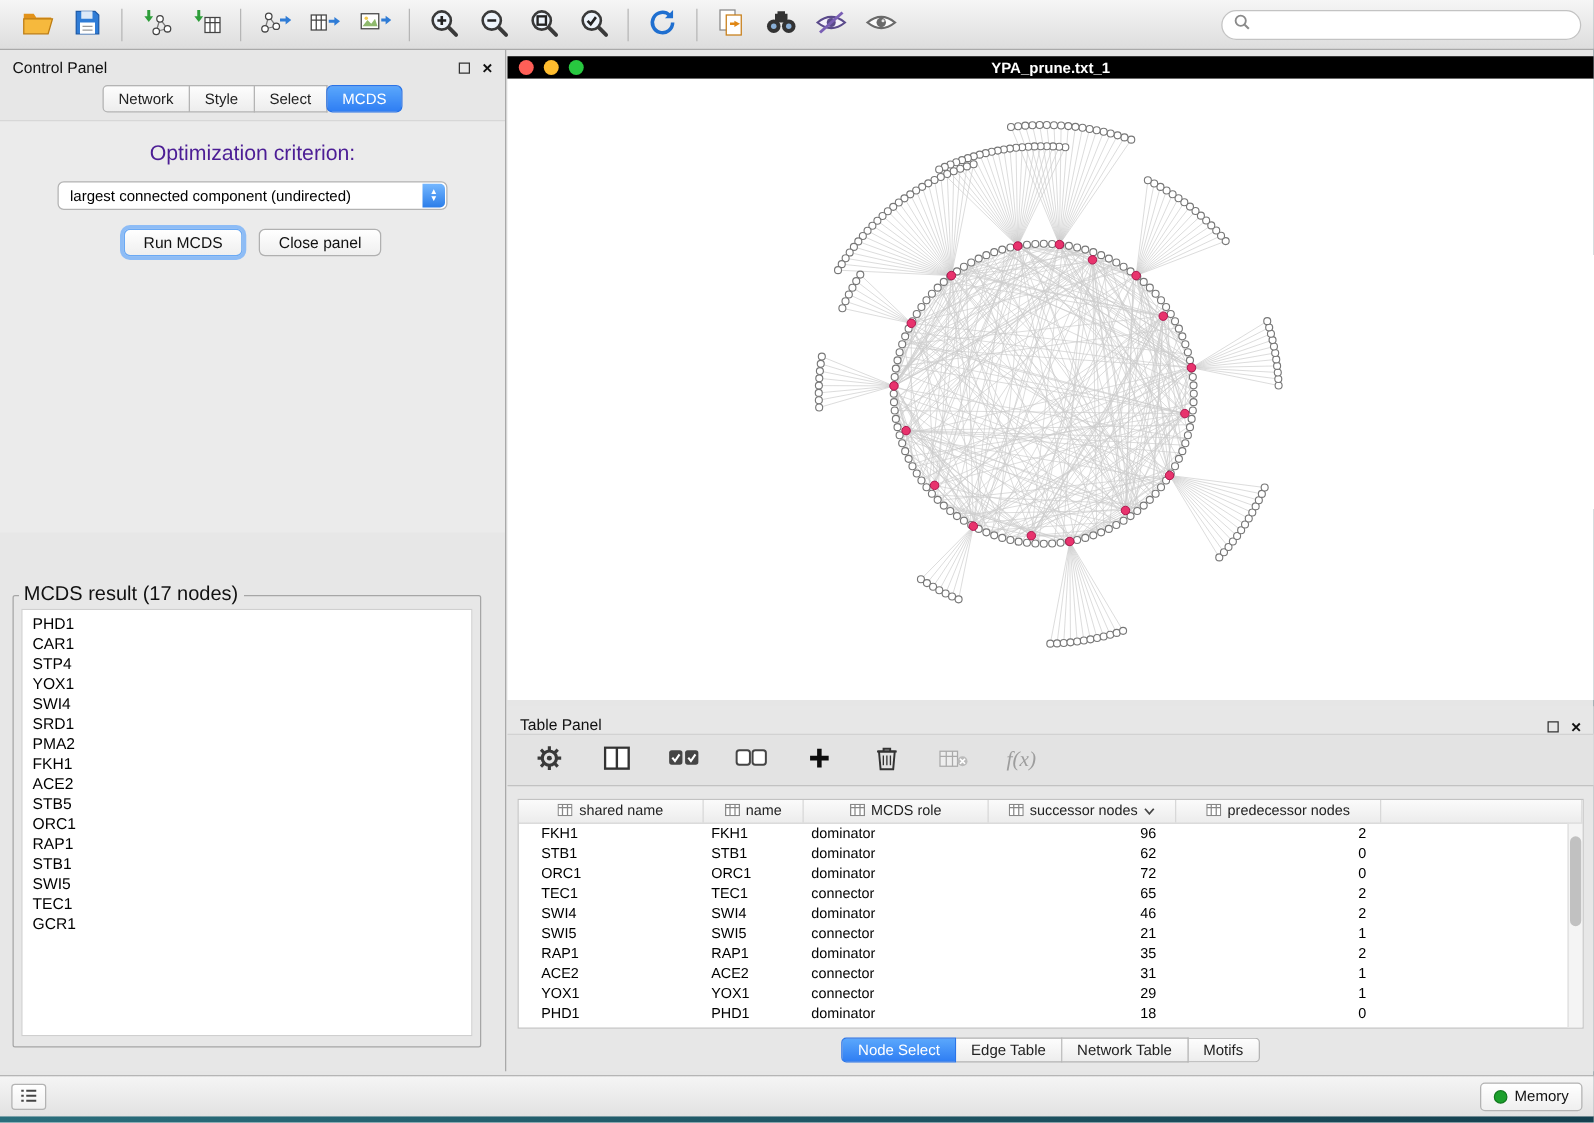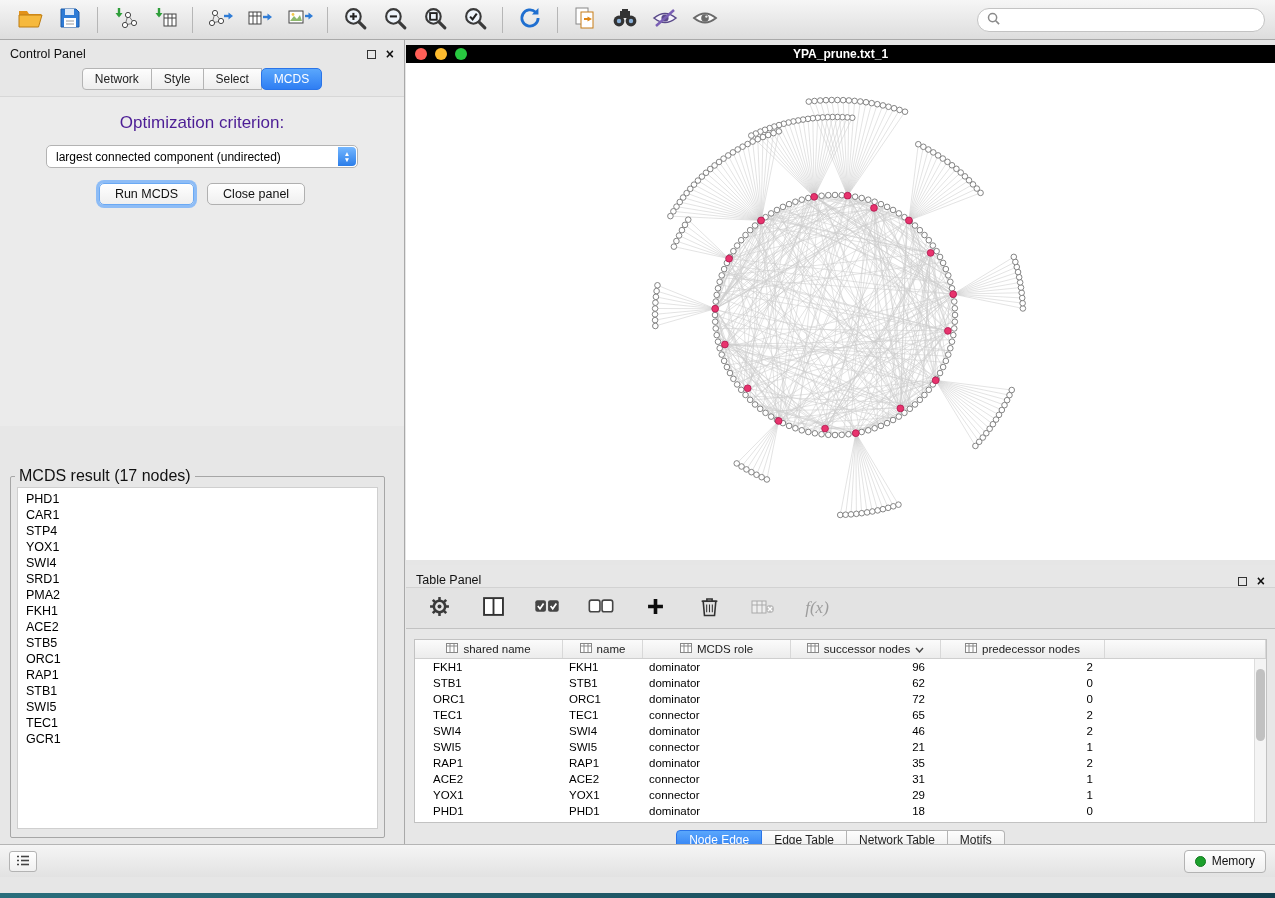--- a/index.html
+++ b/index.html
@@ -92,21 +92,21 @@
     border-left:1px solid #ddd; }
   .tp-thumb { position:absolute; top:10px; left:1px; width:9px; height:72px; background:#c1c1c1; border-radius:5px; }
   .tp-tabs { position:absolute; left:0; right:0; bottom:7px; display:flex; justify-content:center; }
   .tp-tab { font-size:12px; padding:2px 12px; color:#222;
     background:linear-gradient(#fdfdfd,#ededed); border:1px solid #b4b4b4; border-left:none; }
   .tp-tab:first-child { border-left:1px solid #b4b4b4; border-radius:4px 0 0 4px; }
   .tp-tab:last-child { border-radius:0 4px 4px 0; }
   .tp-tab.selected { background:linear-gradient(#5aa7fc,#2f7ef3); color:#fff; border-color:#2a74e8; border-radius:4px 0 0 4px; }
 
   
-  .status-bar { position:absolute; left:0; bottom:16px; width:100%; height:33px;
+  .status-bar { position:absolute; left:0; bottom:0; width:100%; height:33px;
     background:linear-gradient(#f5f5f5,#e2e2e2); border-top:1px solid #b5b5b5;
     display:flex; align-items:center; padding:0 9px; }
   .menu-btn { width:28px; height:21px; border:1px solid #b3b3b3; border-radius:3px;
     background:linear-gradient(#fff,#f0f0f0); display:flex; align-items:center; justify-content:center; }
   .memory-btn { margin-left:auto; height:23px; border:1px solid #b3b3b3; border-radius:4px;
     background:linear-gradient(#fff,#efefef); display:flex; align-items:center; gap:6px;
     padding:0 10px; font-size:12px; color:#111; }
   .mem-dot { width:11px; height:11px; border-radius:50%; background:#1ca02c; border:1px solid #127a1f; }
 </style>
 </head>
@@ -1291,21 +1291,21 @@
             <div class="tbl-cell c4">0</div>
             <div class="tbl-cell cfill"></div>
           </div>
         </div>
       <div class="tp-scroll">
           <div class="tp-thumb"></div>
         </div>
     </div>
 
     <div class="tp-tabs">
-      <div class="tp-tab selected">Node Edge</div>
+      <div class="tp-tab selected">Node Select</div>
       <div class="tp-tab">Edge Table</div>
       <div class="tp-tab">Network Table</div>
       <div class="tp-tab">Motifs</div>
     </div>
   </div>
 
   <div class="status-bar">
     <button class="menu-btn">
       <span><svg width="14" height="11" viewBox="0 0 14 11">
             <line x1="1" y1="1.5" x2="3" y2="1.5" stroke="#444" stroke-width="1.6"></line>

